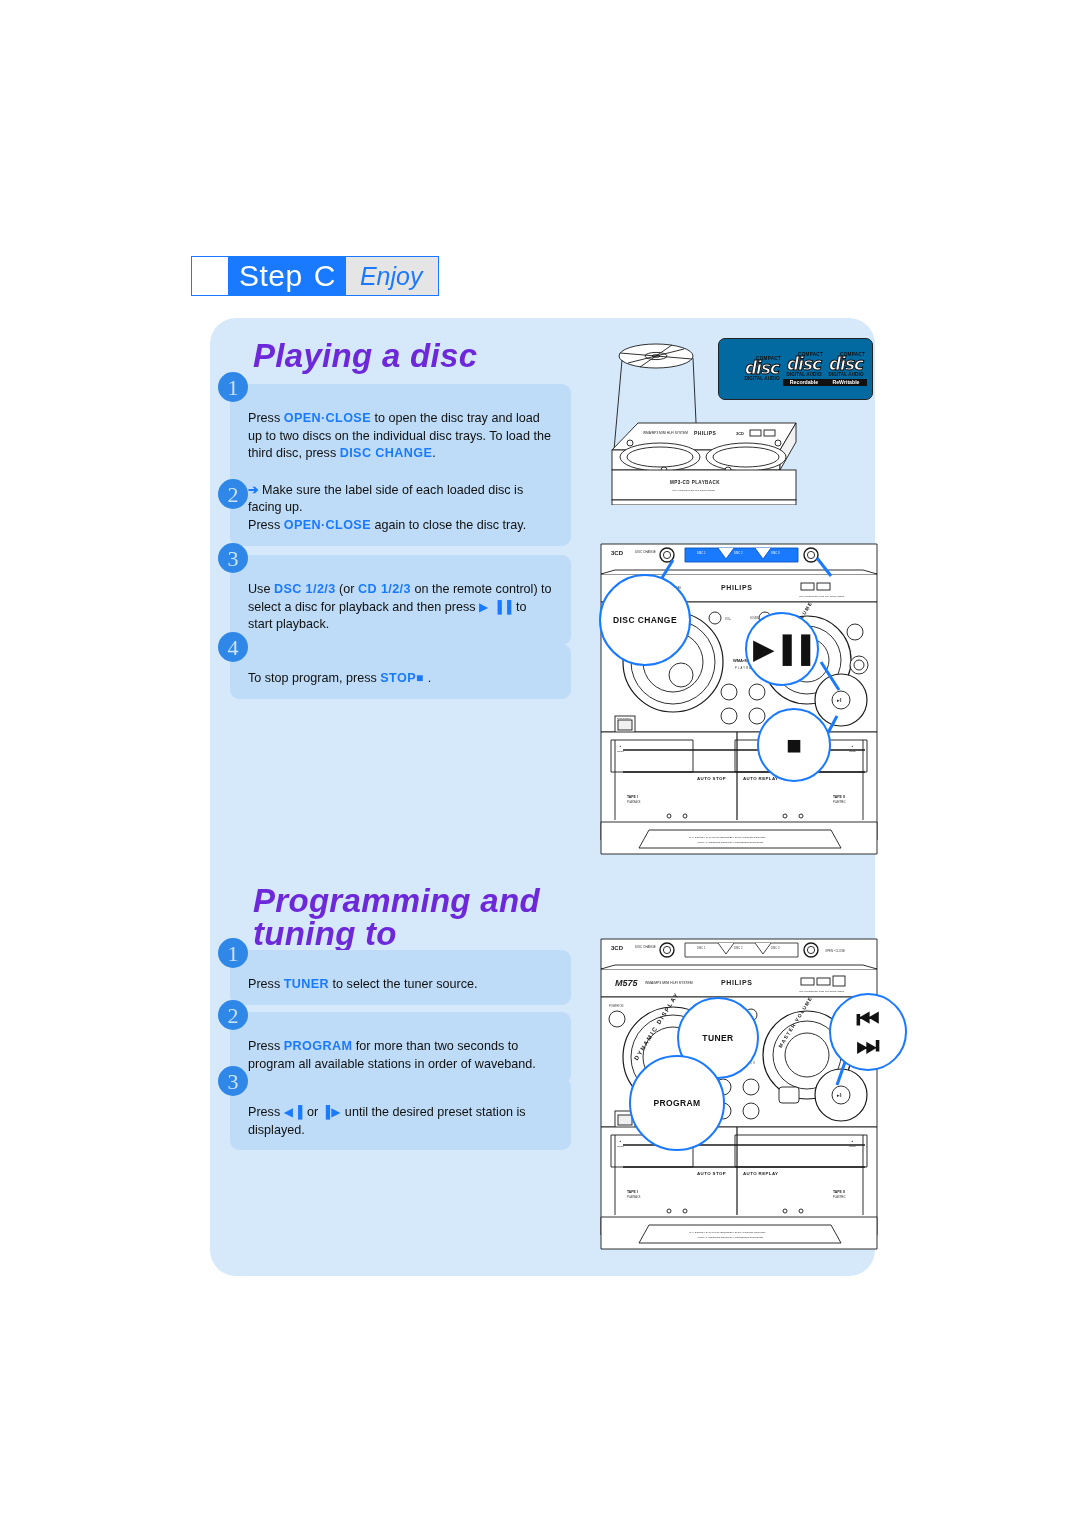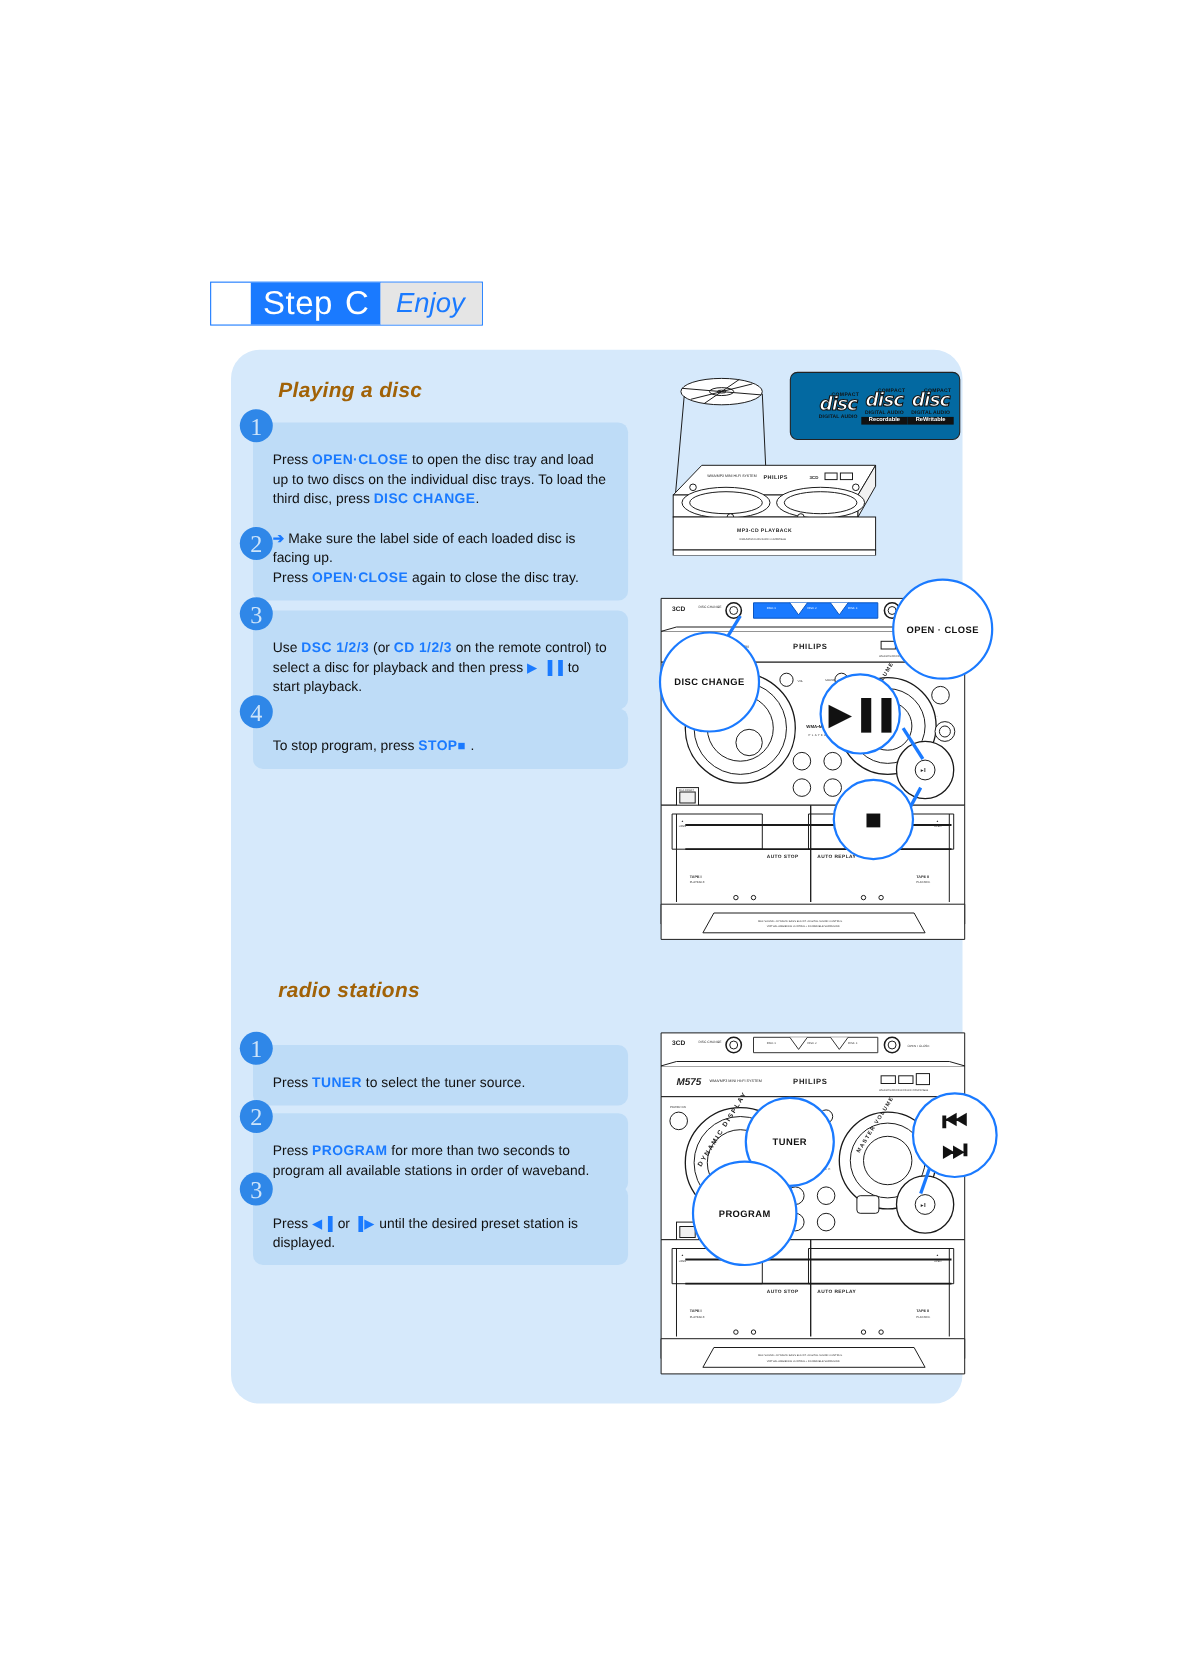--- a/index.html
+++ b/index.html
@@ -55,22 +55,22 @@
     top: 318px;
     width: 665px;
     height: 958px;
     background: #d6e9fb;
     border-radius: 26px;
   }
 
   
   .section-title {
     position: absolute;
-    color: #a16207;
-    font-size: 19px;
+    color: #6d28d9;
+    font-size: 33px;
     font-style: italic;
     font-weight: bold;
     line-height: 33px;
     letter-spacing: 0.3px;
   }
   #title-playing-a-disc { left: 253px; top: 339px; }
   #title-programming    { left: 253px; top: 884px; width: 330px; }
 
   
   .step-item {
@@ -249,20 +249,21 @@
 <div class="step-item" id="step-disc-4">
   <div class="step-box">
     <div class="step-text">
       <span>To stop program, press </span><span class="lt">STOP</span><span class="sym">■</span><span> .</span>
     </div>
   </div>
   <div class="step-num">4</div>
 </div>
 
 <div class="section-title" id="title-programming">
+  <div>Programming and tuning to</div>
   <div>radio stations</div>
 </div>
 
 <div class="step-item" id="step-radio-1">
   <div class="step-box">
     <div class="step-text">
       <span>Press </span><span class="lt">TUNER</span><span> to select the tuner source.</span>
     </div>
   </div>
   <div class="step-num">1</div>
@@ -441,23 +442,20 @@
 
   <svg class="tail" style="left:0;top:0;" width="292" height="320" fill="none" stroke="#1a7aff" stroke-width="3">
     <path d="M64 46 L80 20"></path>
     <path d="M238 36 L224 18"></path>
     <path d="M228 122 L246 150"></path>
     <path d="M228 206 L244 176"></path>
   </svg>
 
   <div class="callout" style="left:6px; top:34px; width:92px; height:92px;">
     <span class="callout-label">DISC CHANGE</span>
-  </div>
-  <div class="callout" style="left:218px; top:-14px; width:92px; height:92px;">
-    <span class="callout-label">OPEN · CLOSE</span>
   </div>
   <div class="callout" style="left:152px; top:72px; width:74px; height:74px;">
     <span class="callout-glyph">▶▐▐</span>
   </div>
   <div class="callout" style="left:164px; top:168px; width:74px; height:74px;">
     <span class="callout-glyph">■</span>
   </div>
 </div>
 
 <div class="illus" id="illus-system-2">

